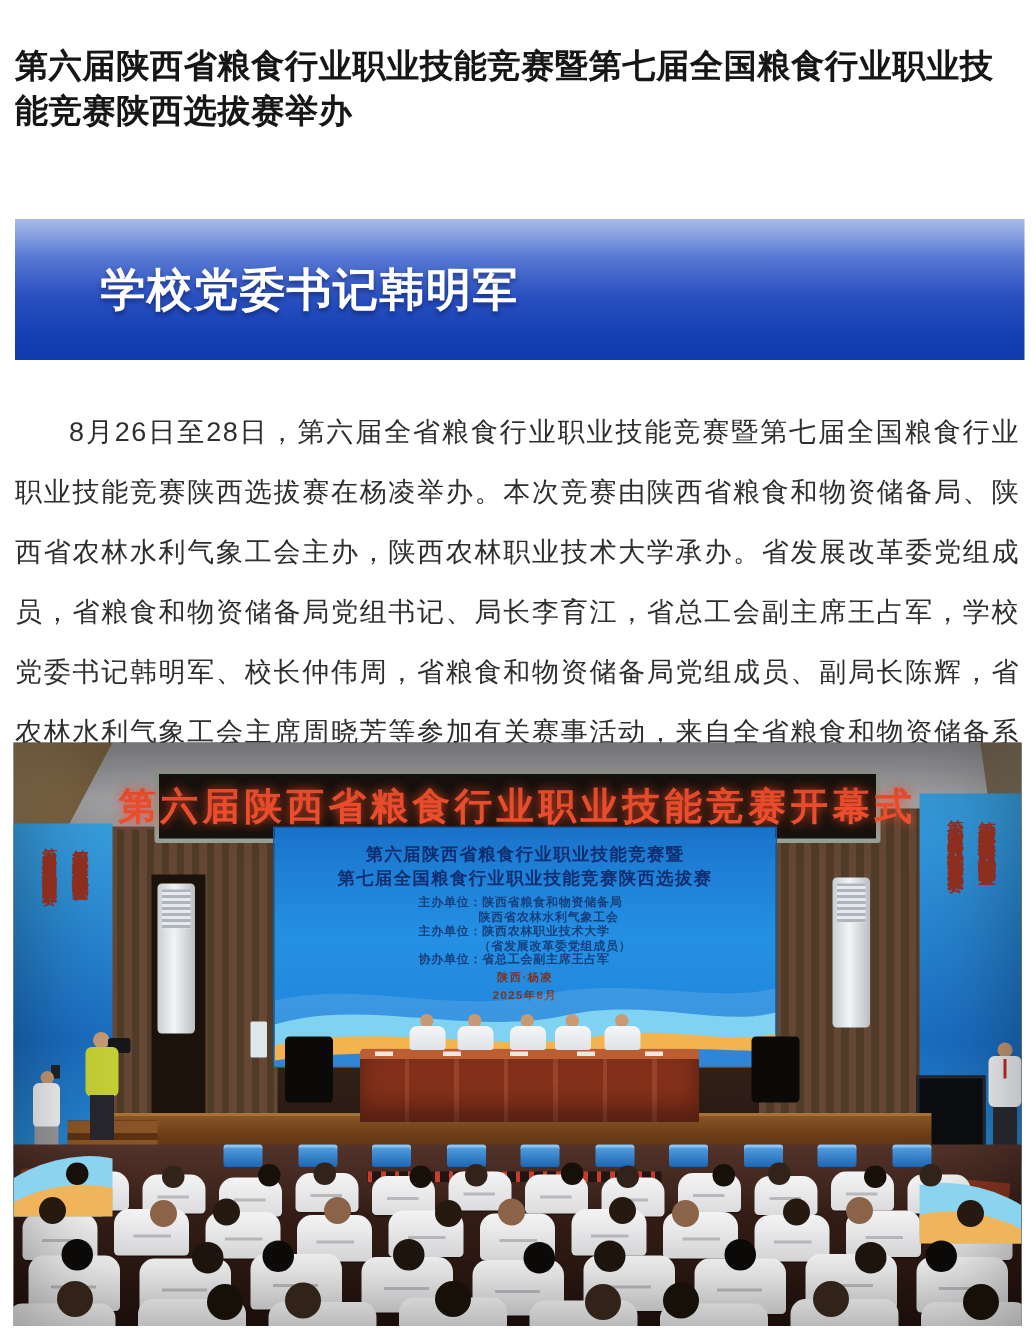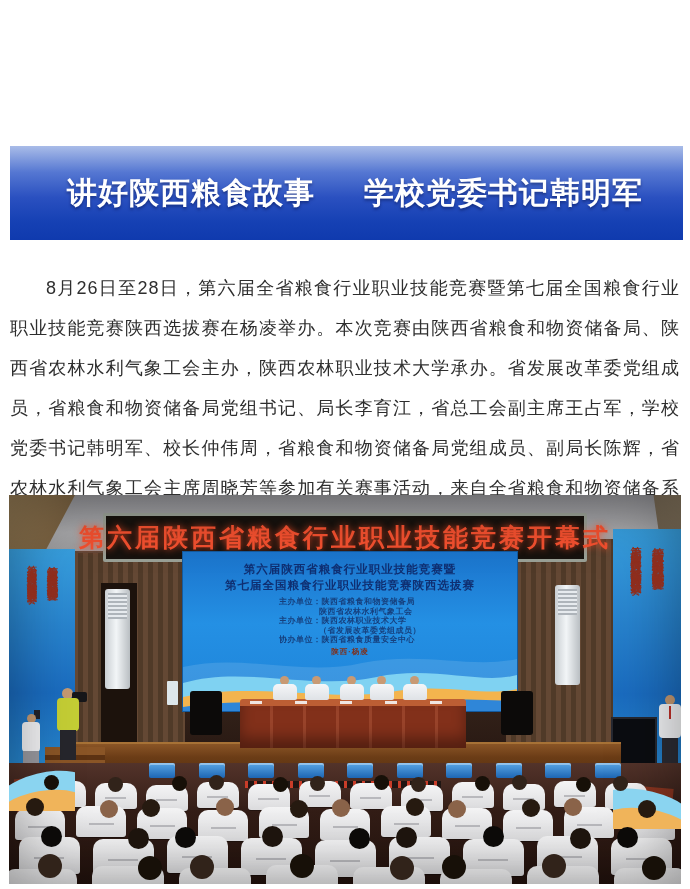--- a/index.html
+++ b/index.html
@@ -113,24 +113,24 @@
   .back{display:block;width:100%;height:100%;background:linear-gradient(180deg,#f4f4f5,#dcdcde);
     border-radius:10px 10px 3px 3px;box-shadow:0 1px 0 rgba(0,0,0,.3);position:relative;}
   .back::after{content:"";position:absolute;left:25%;top:55%;width:50%;height:2px;background:#b9b9bd;}
   .ahead{position:absolute;border-radius:50%;z-index:2;}
 </style>
 </head>
 <body>
 
 <div class="page">
 
+  <h1 class="title">第六届陕西省粮食行业职业技能竞赛暨第七届全国粮食行业职业技能竞赛陕西选拔赛举办</h1>
 
 
   <div class="slogan-banner">
-    <span>讲好陕西粮食故事</span>
     <span>学校党委书记韩明军</span>
   </div>
 
   <p class="body-text">8月26日至28日，第六届全省粮食行业职业技能竞赛暨第七届全国粮食行业职业技能竞赛陕西选拔赛在杨凌举办。本次竞赛由陕西省粮食和物资储备局、陕西省农林水利气象工会主办，陕西农林职业技术大学承办。省发展改革委党组成员，省粮食和物资储备局党组书记、局长李育江，省总工会副主席王占军，学校党委书记韩明军、校长仲伟周，省粮食和物资储备局党组成员、副局长陈辉，省农林水利气象工会主席周晓芳等参加有关赛事活动，来自全省粮食和物资储备系统及有关院校的15支代表队、88名选手同台竞技，一展风采。</p>
 
   <div class="photo">
     <div class="ph-ceiling"></div>
     <div class="ph-corner-l"></div>
     <div class="ph-corner-r"></div>
     <div class="ph-wallbase"></div>
@@ -142,23 +142,24 @@
     </div>
 
     <div class="ph-screen">
       <div class="scr-t scr-t1">第六届陕西省粮食行业职业技能竞赛暨</div>
       <div class="scr-t scr-t2">第七届全国粮食行业职业技能竞赛陕西选拔赛</div>
       <div class="scr-orgs">
         <div>主办单位：陕西省粮食和物资储备局</div>
         <div class="indent">陕西省农林水利气象工会</div>
         <div>主办单位：陕西农林职业技术大学</div>
         <div class="indent">（省发展改革委党组成员）</div>
-        <div>协办单位：陕西省粮食质量安全中心</div>
+        <div>协办单位：省总工会副主席王占军</div>
       </div>
       <div class="scr-small scr-place">陕西·杨凌</div>
+      <div class="scr-small scr-date">2025年8月</div>
       <svg class="scr-waves" viewBox="0 0 336 58" preserveAspectRatio="none">
         <path d="M0,14 C60,0 120,24 180,10 C240,-2 290,16 336,6 L336,58 L0,58 Z" fill="rgba(255,255,255,0.12)"></path>
         <path d="M0,30 C60,12 130,38 195,24 C250,12 300,32 336,22 L336,58 L0,58 Z" fill="#7fd2f2"></path>
         <path d="M0,44 C70,28 150,50 215,38 C265,30 305,44 336,36 L336,58 L0,58 Z" fill="#f3b44e"></path>
         <path d="M0,54 C80,42 180,58 260,48 C295,44 318,50 336,46 L336,58 L0,58 Z" fill="#2f86d8"></path>
       </svg>
     </div>
 
     <div class="sb sb-l">
       <div class="sb-cols">

